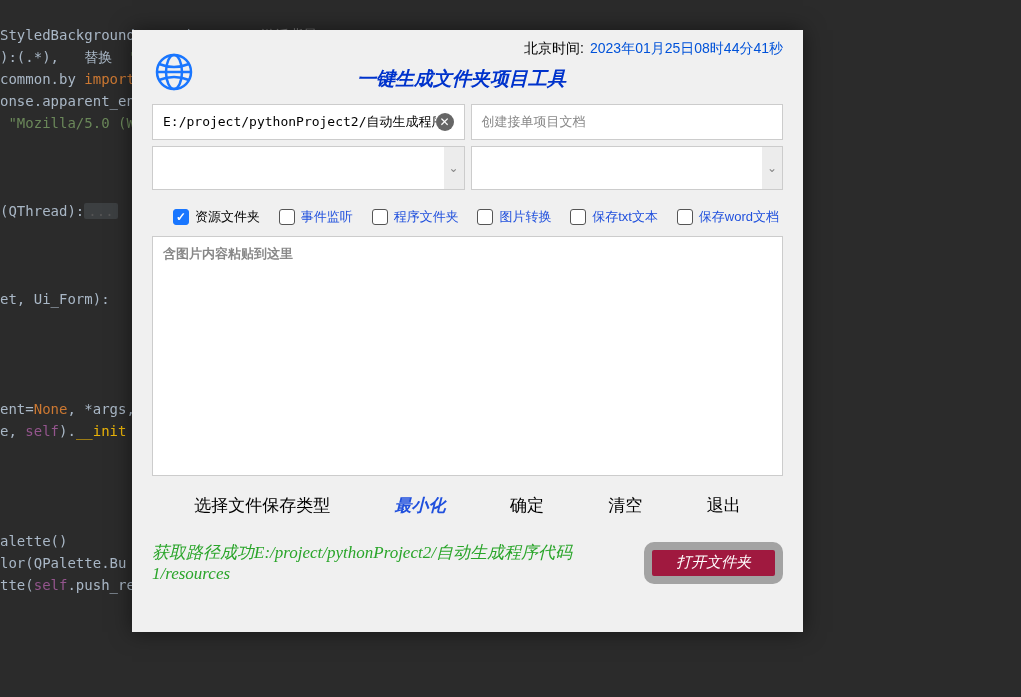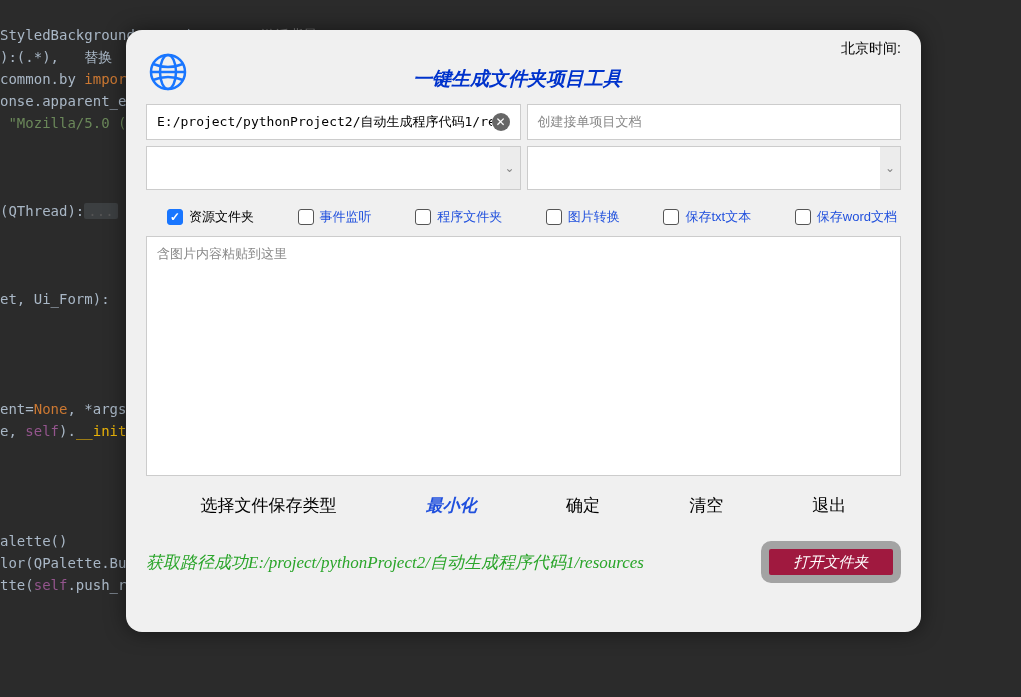--- a/index.html
+++ b/index.html
@@ -20,25 +20,24 @@
   white-space: pre;
 }
 .code-bg .c-keyword { color: #cc7832; }
 .code-bg .c-str { color: #6a8759; }
 .code-bg .c-comment { color: #808080; }
 .code-bg .c-self { color: #94558d; }
 .code-bg .c-purple { color: #eab308; text-align: right; }
 .code-bg .c-fold { background:#3c3f41; color:#555; padding:0 4px; border-radius:2px; }
 .app-window {
   position: absolute;
-  left: 126px; top: 30px;
-  width: 795px; height: 602px;
+  left: 132px; top: 30px;
+  width: 671px; height: 602px;
   background: #f0f0f0;
   box-shadow: 0 0 20px rgba(0,0,0,0.5);
-  border-radius: 16px;
 }
 .header-row {
   display: flex; justify-content: flex-end;
   padding: 10px 20px 0 20px;
   font-size: 14px;
 }
 .header-row .tlabel { color: #000; }
 .header-row .tval { color: #0052d9; margin-left: 6px; }
 .logo-row {
   display: flex; align-items: flex-start; justify-content: center;
@@ -110,21 +109,21 @@
 }
 .checkbox.checked::after {
   content: "✓"; color: #fff; font-size: 12px; font-weight: bold;
 }
 .check-label { font-size: 13px; }
 .check-label.blue { color: #2050dd; }
 .textarea-box {
   margin: 0 20px; height: 240px;
   background: #fff; border: 1px solid #ccc;
   padding: 8px 10px;
-  font-size: 13px; color: #888;
+  font-size: 13px; color: #888; font-weight: bold;
 }
 .button-row {
   display: flex; justify-content: space-around; align-items: center;
   padding: 18px 30px 10px 30px;
 }
 .btn-text { font-size: 17px; cursor: pointer; }
 .btn-text.blue { color: #2050dd; font-style: italic; font-family: KaiTi, serif; font-weight: bold;}
 .footer-row {
   display: flex; align-items: center; justify-content: space-between;
   padding: 14px 20px;
@@ -181,20 +180,21 @@
 
 
 
 
 </div>
 
 <div class="app-window">
 
   <div class="header-row">
     <span class="tlabel">北京时间:</span>
+    <span class="tval">2023年01月25日08时44分41秒</span>
   </div>
 
   <div class="logo-row">
     <span class="logo-icon">
       <svg viewBox="0 0 40 40">
           <circle cx="20" cy="20" r="17" fill="none" stroke="#1976ff" stroke-width="2.5"></circle>
           <ellipse cx="20" cy="20" rx="8" ry="17" fill="none" stroke="#1976ff" stroke-width="2.5"></ellipse>
           <line x1="3" y1="20" x2="37" y2="20" stroke="#1976ff" stroke-width="2.5"></line>
           <path d="M5 12 Q20 18 35 12" fill="none" stroke="#1976ff" stroke-width="2.5"></path>
           <path d="M5 28 Q20 22 35 28" fill="none" stroke="#1976ff" stroke-width="2.5"></path>

